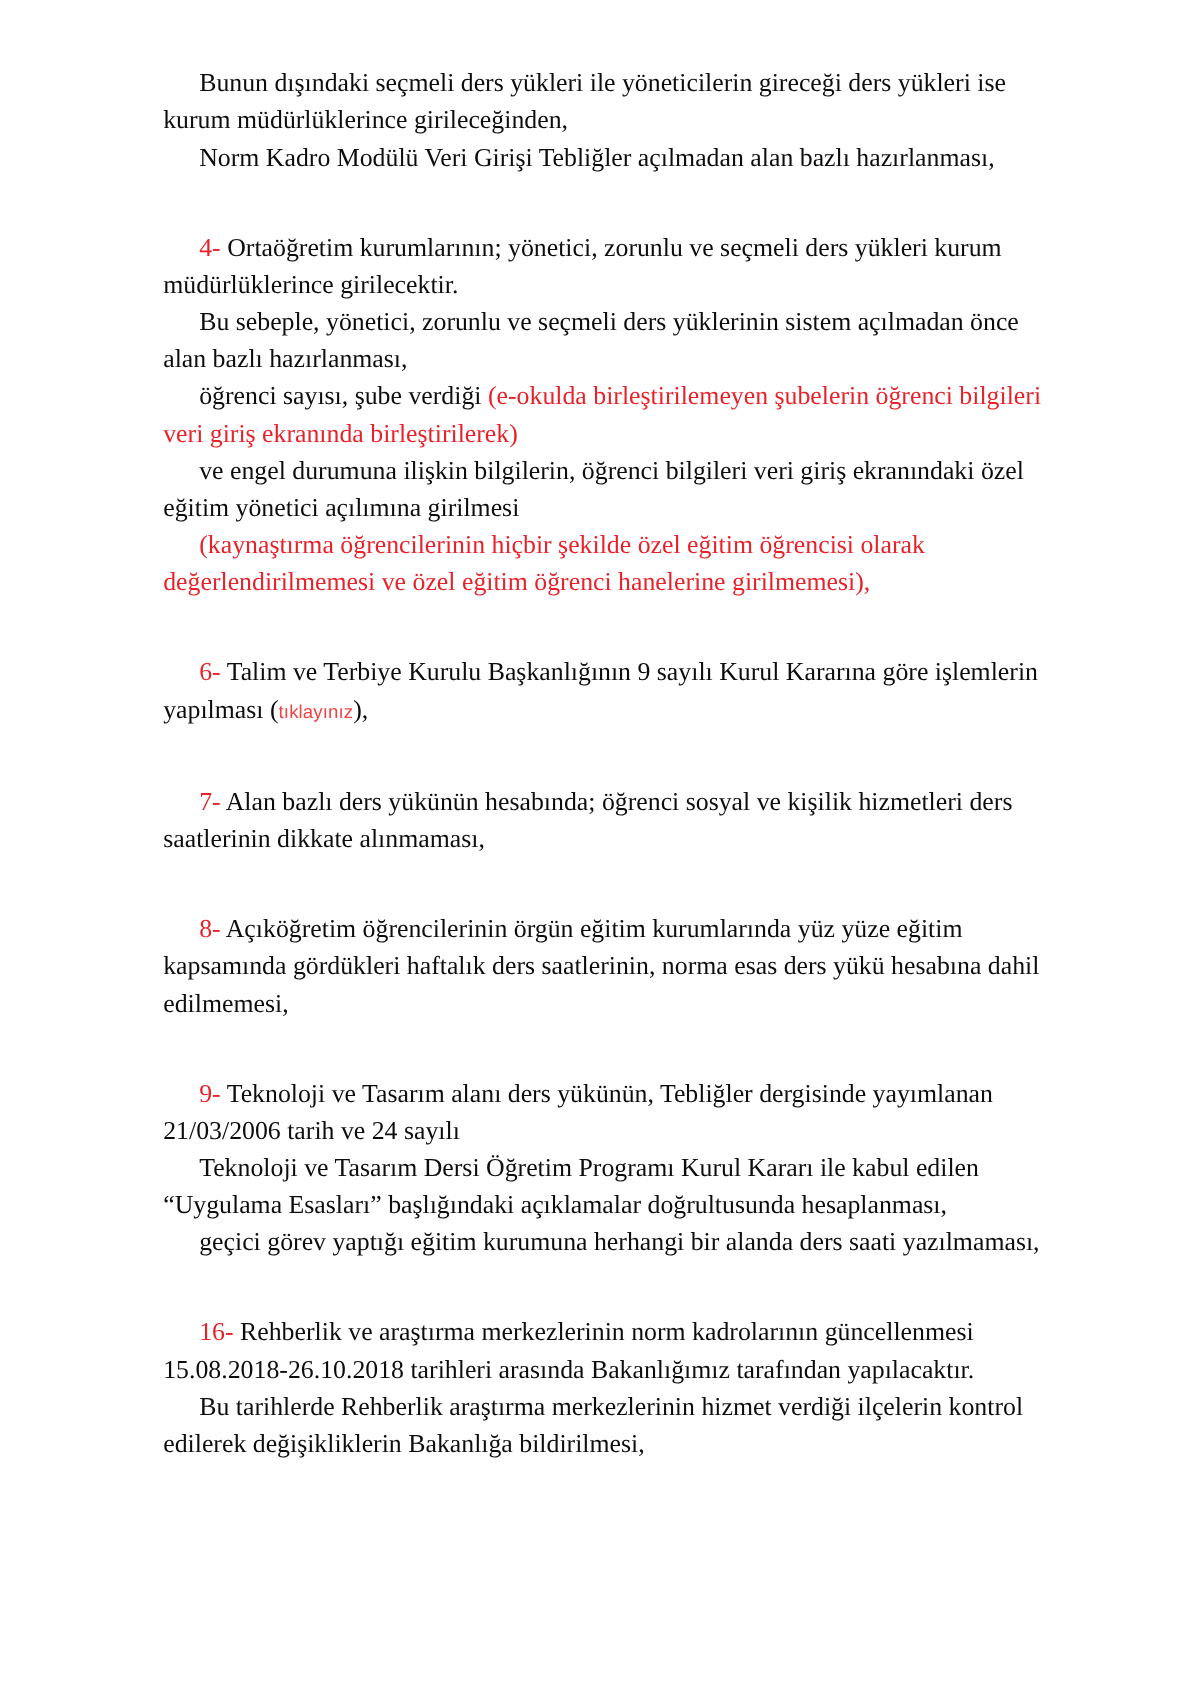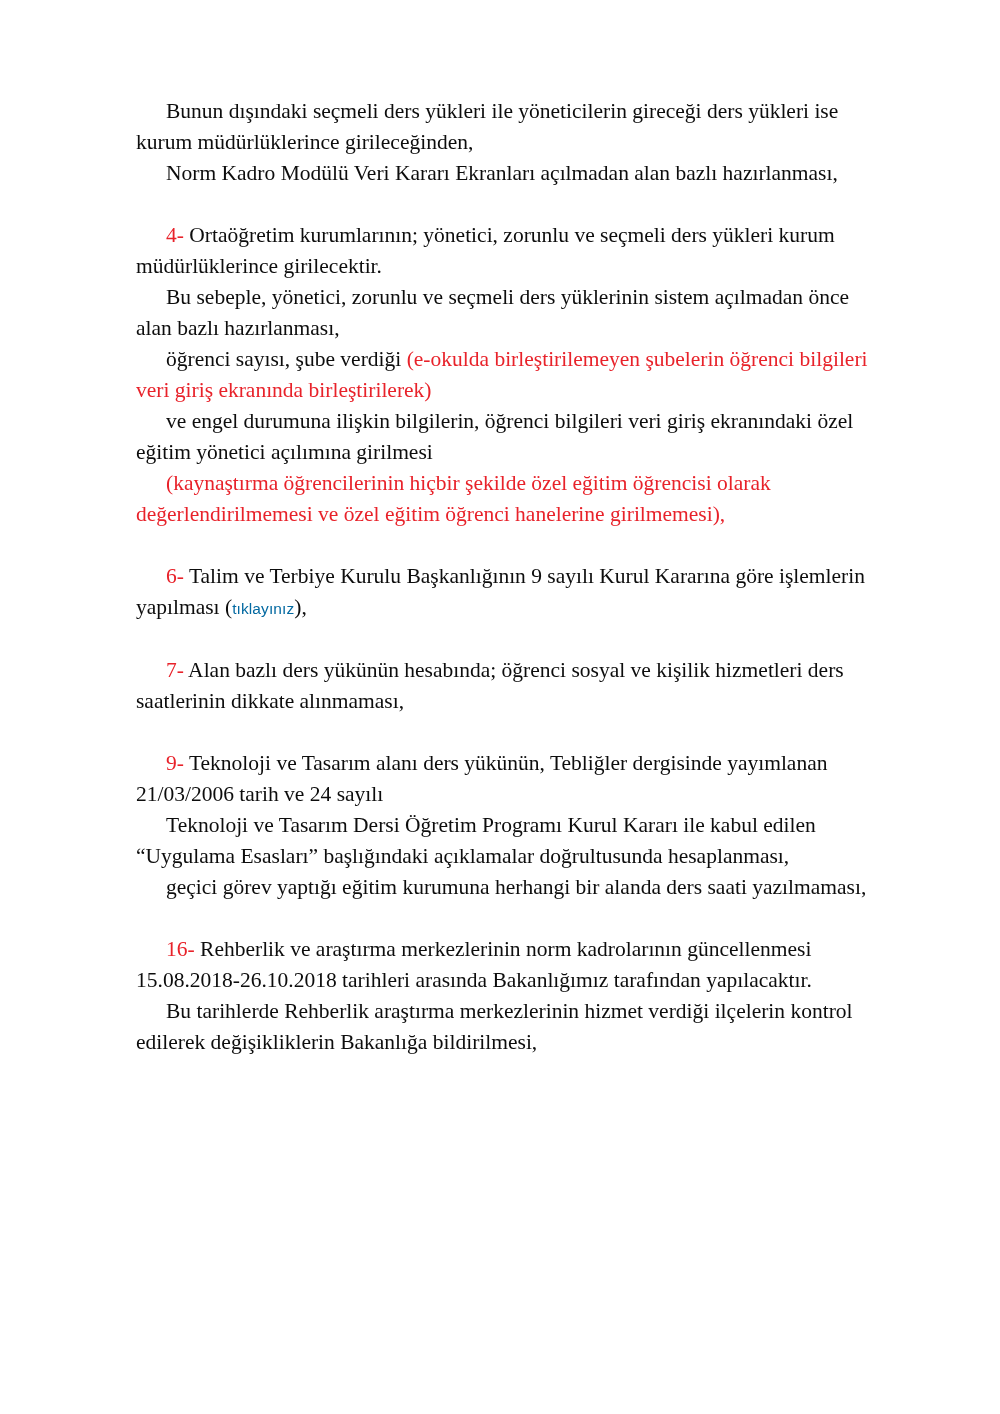--- a/index.html
+++ b/index.html
@@ -15,71 +15,71 @@
     color: #0d0d0d;
     overflow: hidden;
   }
 
   .page {
     position: relative;
     width: 1000px;
     height: 1414px;
     background: #ffffff;
     box-sizing: border-box;
-    padding: 96px 120px 0 136px;
+    padding: 54px 120px 0 136px;
   }
 
   .doc-body {
     font-size: 21.5px;
     line-height: 31px;
     text-align: left;
     width: 745px;
   }
 
   
   .para {
     margin: 0;
     text-indent: 30px;
     hyphens: none;
   }
 
   
   .gap {
-    margin-top: 31px;
+    margin-top: 44px;
   }
 
   .num {
     color: #e8222a;
   }
 
   .red {
     color: #e8222a;
   }
 
   
   .link {
-    color: #0369a1;
+    color: #ef4444;
     font-family: "Liberation Sans", "DejaVu Sans", sans-serif;
     font-size: 15.5px;
     text-decoration: none;
     letter-spacing: 0.1px;
   }
 </style>
 </head>
 <body>
 
 <div class="page">
   <div class="doc-body">
 
     <p class="para">
       <span>Bunun dışındaki seçmeli ders yükleri ile yöneticilerin gireceği ders yükleri ise kurum müdürlüklerince girileceğinden,</span>
     </p>
 
     <p class="para">
-      <span>Norm Kadro Modülü Veri Kararı Ekranları açılmadan alan bazlı hazırlanması,</span>
+      <span>Norm Kadro Modülü Veri Girişi Tebliğler açılmadan alan bazlı hazırlanması,</span>
     </p>
 
     <p class="para gap">
       <span class="num">4-</span><span> Ortaöğretim kurumlarının; yönetici, zorunlu ve seçmeli ders yükleri kurum müdürlüklerince girilecektir.</span>
     </p>
 
     <p class="para">
       <span>Bu sebeple, yönetici, zorunlu ve seçmeli ders yüklerinin sistem açılmadan önce alan bazlı hazırlanması,</span>
     </p>
 
@@ -97,20 +97,23 @@
     </p>
 
     <p class="para gap">
       <span class="num">6-</span><span> Talim ve Terbiye Kurulu Başkanlığının 9 sayılı Kurul Kararına göre işlemlerin yapılması (</span><a class="link" href="#">tıklayınız</a><span>),</span>
     </p>
 
     <p class="para gap">
       <span class="num">7-</span><span> Alan bazlı ders yükünün hesabında; öğrenci sosyal ve kişilik hizmetleri ders saatlerinin dikkate alınmaması,</span>
     </p>
 
+    <p class="para gap">
+      <span class="num">8-</span><span> Açıköğretim öğrencilerinin örgün eğitim kurumlarında yüz yüze eğitim kapsamında gördükleri haftalık ders saatlerinin, norma esas ders yükü hesabına dahil edilmemesi,</span>
+    </p>
 
     <p class="para gap">
       <span class="num">9-</span><span> Teknoloji ve Tasarım alanı ders yükünün, Tebliğler dergisinde yayımlanan 21/03/2006 tarih ve 24 sayılı</span>
     </p>
 
     <p class="para">
       <span>Teknoloji ve Tasarım Dersi Öğretim Programı Kurul Kararı ile kabul edilen “Uygulama Esasları” başlığındaki açıklamalar doğrultusunda hesaplanması,</span>
     </p>
 
 

